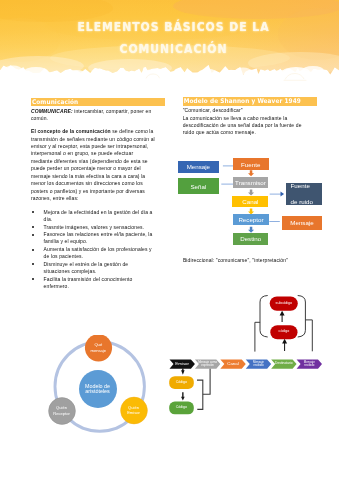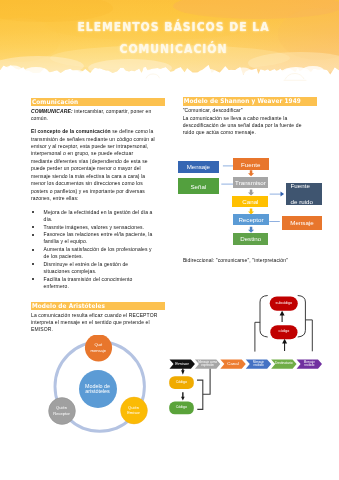--- a/index.html
+++ b/index.html
@@ -136,24 +136,20 @@
     <ul class="bul" style="margin-top:6px">
       <li>Mejora de la efectividad en la gestión del día a día.</li>
       <li>Trasmite imágenes, valores y sensaciones.</li>
       <li>Favorece las relaciones entre el/la paciente, la familia y el equipo.</li>
       <li>Aumenta la satisfacción de los profesionales y de los pacientes.</li>
       <li>Disminuye el estrés de la gestión de situaciones complejas.</li>
       <li>Facilita la trasmisión del conocimiento enfermero.</li>
     </ul>
   </div>
 
-  <div class="col-l2">
-    <div class="hdr">Modelo de Aristóteles</div>
-    <p class="p" style="margin-top:1.5px">La comunicación resulta eficaz cuando el RECEPTOR interpreta el mensaje en el sentido que pretende el EMISOR.</p>
-  </div>
 
   <div class="col-r">
     <div class="hdr">Modelo de Shannon y Weaver 1949</div>
     <p class="p" style="margin-top:1.5px">"Comunicar, descodificar"</p>
     <p class="p">La comunicación se lleva a cabo mediante la descodificación de una señal dada por la fuente de ruido que actúa como mensaje.</p>
   </div>
 
   <div class="col-r2">
     <p class="p" style="margin-top:1.5px">Bidireccional: "comunicarse", "interpretación"</p>
   </div>

